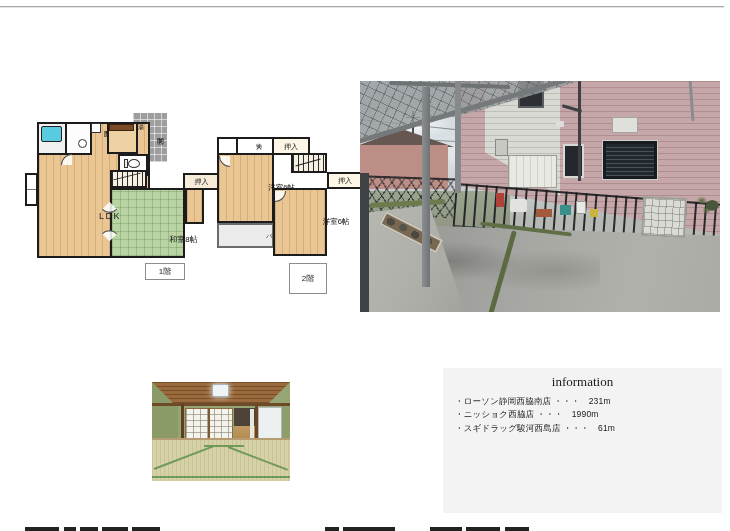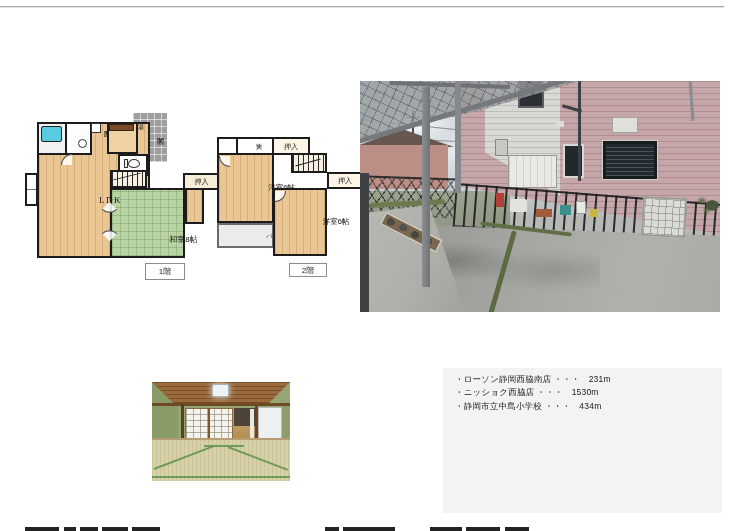--- a/index.html
+++ b/index.html
@@ -49,21 +49,21 @@
   .fp1-toilet-tank { left:99px; top:47px; width:4px; height:9px; border:1px solid #333; background:#eee; }
   .fp1-stairs { left:85px; top:58px; width:37px; height:18px; }
   .fp1-stair-arrow { left:88px; top:64px; width:28px; height:1px; background:#222; transform:rotate(-14deg); }
   .fp1-oshiire { left:122px; top:61px; width:37px; height:17px; background:#f6ecd8; }
   .fp1-washitsu { left:85px; top:76px; width:75px; height:70px; }
   .fp1-washitsu-lbl { left:85px; top:93px; width:75px; height:70px; font-size:8px; }
   .fp1-tokonoma { left:160px; top:76px; width:19px; height:36px; }
   .fp1-tokonoma-lbl { left:163px; top:79px; font-size:5.5px; }
   .fp1-kitchen { left:0px; top:61px; width:13px; height:33px; background:#fff; }
   .fp1-kitchen-line { left:2px; top:77px; width:9px; height:1px; background:#777; }
-  .fp1-ldk-lbl { left:38px; top:84px; font-size:9px; letter-spacing:1.5px; color:#222;font-family:Liberation Serif, serif; }
+  .fp1-ldk-lbl { left:38px; top:100px; font-size:9px; letter-spacing:1.5px; color:#222; }
   .fp1-arc-bath { left:36px; top:42px; transform:rotate(90deg); }
   .fp1-arc-wash1 { left:79px; top:92px; transform:rotate(-45deg); }
   .fp1-arc-wash2 { left:79px; top:116px; transform:rotate(135deg); }
 
   
   #fp2 { left:217px; top:136px; width:110px; height:120px; }
   .fp2-block { left:0px; top:1px; width:57px; height:86px; background:#fff; }
   .fp2-monoire { left:0px; top:1px; width:21px; height:18px; background:#fff; }
   .fp2-monoire-lbl { left:3px; top:3px; font-size:5.5px; }
   .fp2-oshiire-top { left:19px; top:1px; width:38px; height:18px; background:#fdf6e6; }
@@ -73,21 +73,21 @@
   .fp2-balcony-lbl { font-size:6px; width:100%; height:100%; color:#333; }
   .fp2-stairs { left:74px; top:17px; width:36px; height:20px; }
   .fp2-stair-arrow { left:78px; top:26px; width:26px; height:1px; background:#222; transform:rotate(-16deg); }
   .fp2-oshiire-right { left:74px; top:36px; width:36px; height:17px; background:#fdf6e6; }
   .fp2-yo-right { left:56px; top:52px; width:54px; height:68px; }
   .fp2-yo-right-lbl { left:56px; top:52px; width:54px; height:68px; font-size:7.5px; }
   .fp2-arc1 { left:2px; top:20px; transform:rotate(0deg); }
   .fp2-arc2 { left:58px; top:55px; transform:rotate(-90deg); }
 
   #label-1f { left:145px; top:263px; width:40px; height:17px; }
-  #label-2f { left:289px; top:263px; width:38px; height:14px; }
+  #label-2f { left:289px; top:263px; width:38px; height:31px; }
 
   
   #photo-parking { position:absolute; left:360px; top:81px; width:360px; height:231px; overflow:hidden;
     background:linear-gradient(180deg,#ccd5da 0%, #dde3e6 32%, #c6cbce 48%, #b6b8b4 60%); }
   #photo-parking div { position:absolute; }
   .pk-clouds { left:-20px; top:0; width:280px; height:130px; background:
     radial-gradient(60px 24px at 70px 42px, rgba(255,255,255,.95), rgba(255,255,255,0) 70%),
     radial-gradient(85px 30px at 160px 72px, rgba(255,255,255,.85), rgba(255,255,255,0) 70%),
     radial-gradient(50px 20px at 45px 88px, rgba(250,250,252,.9), rgba(255,255,255,0) 70%); }
   .pk-pline1 { left:0; top:38px; width:150px; height:1px; background:rgba(50,55,60,.5); transform:rotate(6deg); transform-origin:left top; }
@@ -319,24 +319,25 @@
     <div class="tt-wall-right"></div>
     <div class="tt-base"></div>
     <div class="tt-floor"></div>
     <div class="tt-line tt-l1"></div>
     <div class="tt-line tt-l2"></div>
     <div class="tt-line tt-l3"></div>
     <div class="tt-line tt-l4"></div>
   </div>
 
   <div id="infobox">
+    <div class="info-title">information</div>
     <div class="info-list">
         <div>・ローソン静岡西脇南店 ・・・　231m</div>
-        <div>・ニッショク西脇店 ・・・　1530m</div>
-        <div>・静岡市立中島小学校 ・・・　434m</div>
+        <div>・ニッショク西脇店 ・・・　1990m</div>
+        <div>・スギドラッグ駿河西島店 ・・・　61m</div>
       </div>
   </div>
 
   <div>
     <div class="clip-seg" style="left:25px; width:34px;"></div>
     <div class="clip-seg" style="left:64px; width:12px;"></div>
     <div class="clip-seg" style="left:80px; width:18px;"></div>
     <div class="clip-seg" style="left:102px; width:26px;"></div>
     <div class="clip-seg" style="left:132px; width:28px;"></div>
     <div class="clip-seg" style="left:325px; width:14px;"></div>

